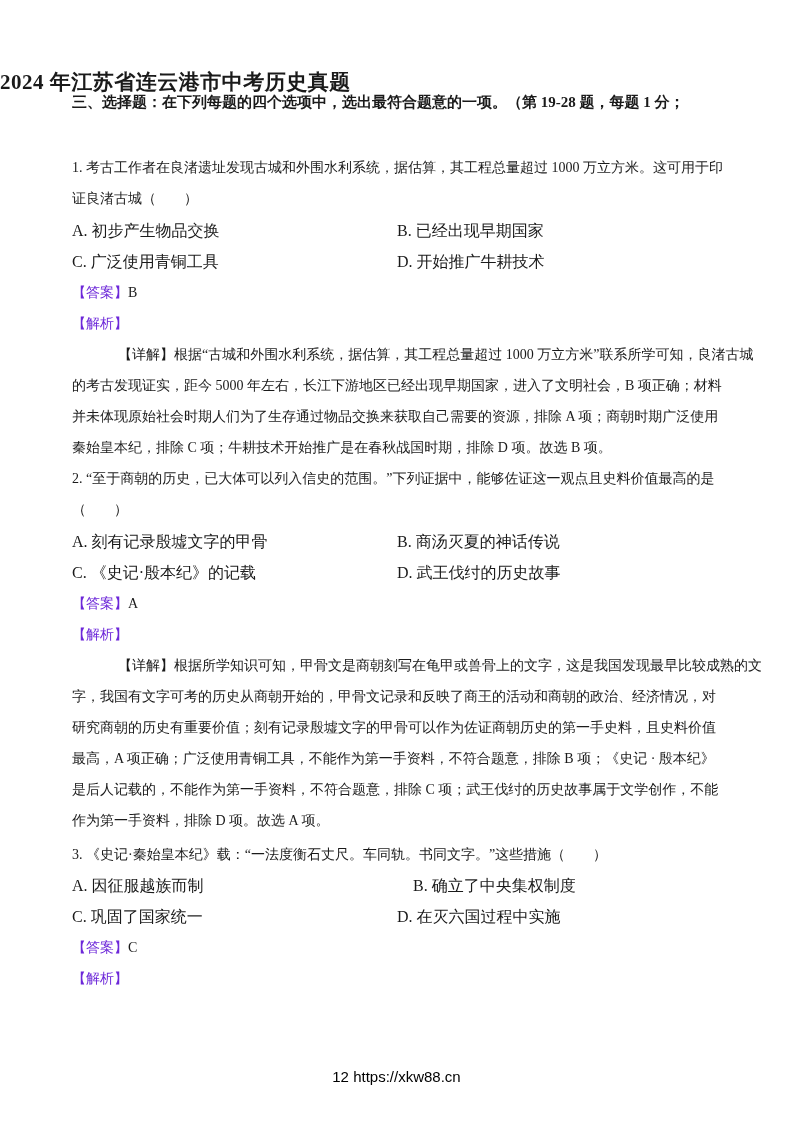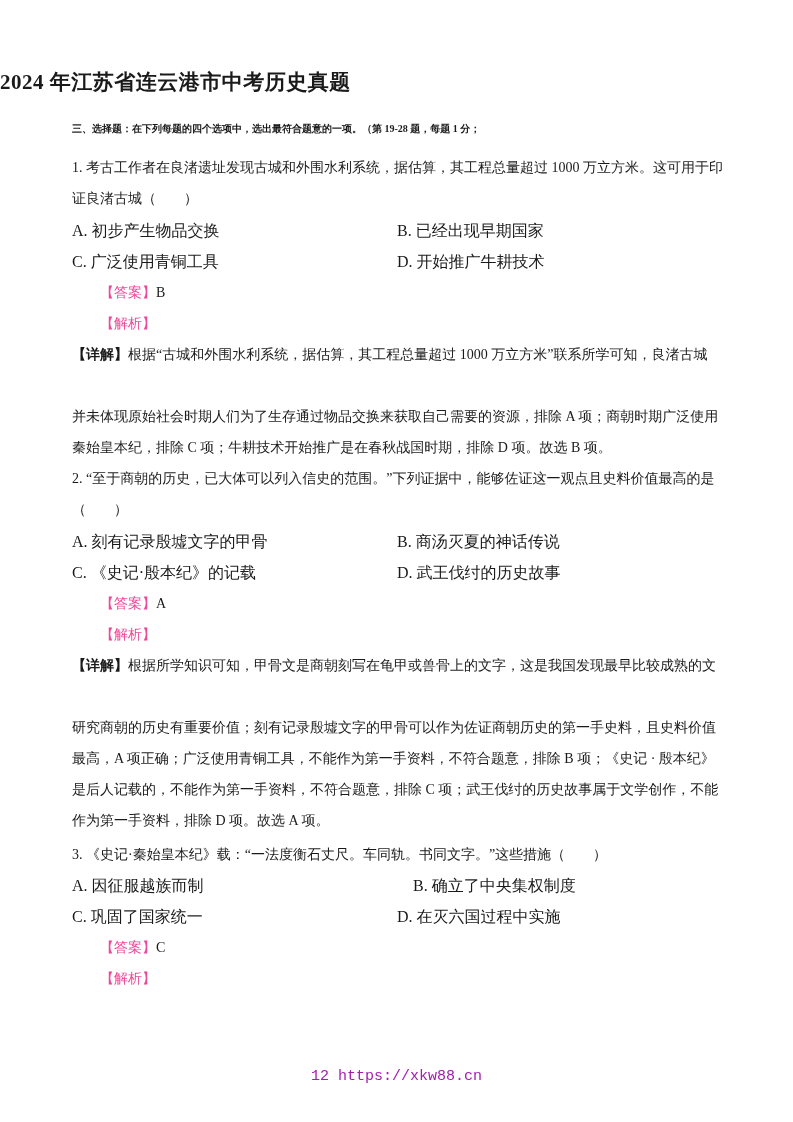--- a/index.html
+++ b/index.html
@@ -1,29 +1,29 @@
 <!DOCTYPE html>
 <html><head>
 <meta charset="utf-8">
 <style>
   html, body { margin: 0; padding: 0; background: #ffffff; }
   body { width: 793px; height: 1122px; position: relative; overflow: hidden;
          font-family: "Liberation Serif", "DejaVu Serif", serif; color: #1a1a1a; }
   .page { position: absolute; left: 0; top: 0; width: 793px; height: 1122px; }
   .title { position: absolute; left: 0; width: 793px; top: 68px; 
            font-size: 21px; font-weight: bold; letter-spacing: 0.5px; }
-  .section { position: absolute; left: 72px; width: 655px; top: 116px;
-             font-size: 10px; font-weight: bold; line-height: 25px; }
+  .section { position: absolute; left: 72px; width: 655px; top: 90px;
+             font-size: 15px; font-weight: bold; line-height: 25px; }
   .line { position: absolute; left: 72px; width: 660px; font-size: 14px; line-height: 20px;
           white-space: nowrap; }
   .opt { position: absolute; font-size: 16px; line-height: 20px; white-space: nowrap; }
-  .tag { color: #ec4899; margin-left: 28px; }
+  .tag { color: #6d28d9; }
   .footer { position: absolute; top: 1068px; left: 0; width: 793px; text-align: center;
-            font-family: Liberation Mono, monospace; font-size: 15px; color: #a21caf; }
-  .detail-tag { color: #1a1a1a; font-weight: bold; }
+            font-family: Liberation Sans, sans-serif; font-size: 15px; color: #000000; }
+  .detail-tag { color: #1a1a1a; font-weight: normal; margin-left: 46px; }
 </style>
 </head>
 <body>
 
 <div class="page">
 
   <div class="title">2024 年江苏省连云港市中考历史真题</div>
 
   <div class="section">
     <div>三、选择题：在下列每题的四个选项中，选出最符合题意的一项。（第 19-28 题，每题 1 分；</div>
@@ -31,32 +31,34 @@
 
   <div class="line" style="top:158px">1. 考古工作者在良渚遗址发现古城和外围水利系统，据估算，其工程总量超过 1000 万立方米。这可用于印</div>
   <div class="line" style="top:189px">证良渚古城（　　）</div>
   <div class="opt" style="left:72px; top:221px">A.  初步产生物品交换</div>
   <div class="opt" style="left:397px; top:221px">B.  已经出现早期国家</div>
   <div class="opt" style="left:72px; top:252px">C.  广泛使用青铜工具</div>
   <div class="opt" style="left:397px; top:252px">D.  开始推广牛耕技术</div>
   <div class="line" style="top:283px"><span class="tag">【答案】</span><span>B</span></div>
   <div class="line" style="top:314px"><span class="tag">【解析】</span></div>
   <div class="line" style="top:345px"><span class="detail-tag">【详解】</span><span>根据“古城和外围水利系统，据估算，其工程总量超过 1000 万立方米”联系所学可知，良渚古城</span></div>
+  <div class="line" style="top:376px">的考古发现证实，距今 5000 年左右，长江下游地区已经出现早期国家，进入了文明社会，B 项正确；材料</div>
   <div class="line" style="top:407px">并未体现原始社会时期人们为了生存通过物品交换来获取自己需要的资源，排除 A 项；商朝时期广泛使用</div>
   <div class="line" style="top:438px">秦始皇本纪，排除 C 项；牛耕技术开始推广是在春秋战国时期，排除 D 项。故选 B 项。</div>
 
   <div class="line" style="top:469px">2. “至于商朝的历史，已大体可以列入信史的范围。”下列证据中，能够佐证这一观点且史料价值最高的是</div>
   <div class="line" style="top:500px">（　　）</div>
   <div class="opt" style="left:72px; top:532px">A.  刻有记录殷墟文字的甲骨</div>
   <div class="opt" style="left:397px; top:532px">B.  商汤灭夏的神话传说</div>
   <div class="opt" style="left:72px; top:563px">C.  《史记·殷本纪》的记载</div>
   <div class="opt" style="left:397px; top:563px">D.  武王伐纣的历史故事</div>
   <div class="line" style="top:594px"><span class="tag">【答案】</span><span>A</span></div>
   <div class="line" style="top:625px"><span class="tag">【解析】</span></div>
   <div class="line" style="top:656px"><span class="detail-tag">【详解】</span><span>根据所学知识可知，甲骨文是商朝刻写在龟甲或兽骨上的文字，这是我国发现最早比较成熟的文</span></div>
+  <div class="line" style="top:687px">字，我国有文字可考的历史从商朝开始的，甲骨文记录和反映了商王的活动和商朝的政治、经济情况，对</div>
   <div class="line" style="top:718px">研究商朝的历史有重要价值；刻有记录殷墟文字的甲骨可以作为佐证商朝历史的第一手史料，且史料价值</div>
   <div class="line" style="top:749px">最高，A 项正确；广泛使用青铜工具，不能作为第一手资料，不符合题意，排除 B 项；《史记 · 殷本纪》</div>
   <div class="line" style="top:780px">是后人记载的，不能作为第一手资料，不符合题意，排除 C 项；武王伐纣的历史故事属于文学创作，不能</div>
   <div class="line" style="top:811px">作为第一手资料，排除 D 项。故选 A 项。</div>
 
   <div class="line" style="top:845px">3. 《史记·秦始皇本纪》载：“一法度衡石丈尺。车同轨。书同文字。”这些措施（　　）</div>
   <div class="opt" style="left:72px; top:876px">A.  因征服越族而制</div>
   <div class="opt" style="left:413px; top:876px">B.  确立了中央集权制度</div>
   <div class="opt" style="left:72px; top:907px">C.  巩固了国家统一</div>
   <div class="opt" style="left:397px; top:907px">D.  在灭六国过程中实施</div>

